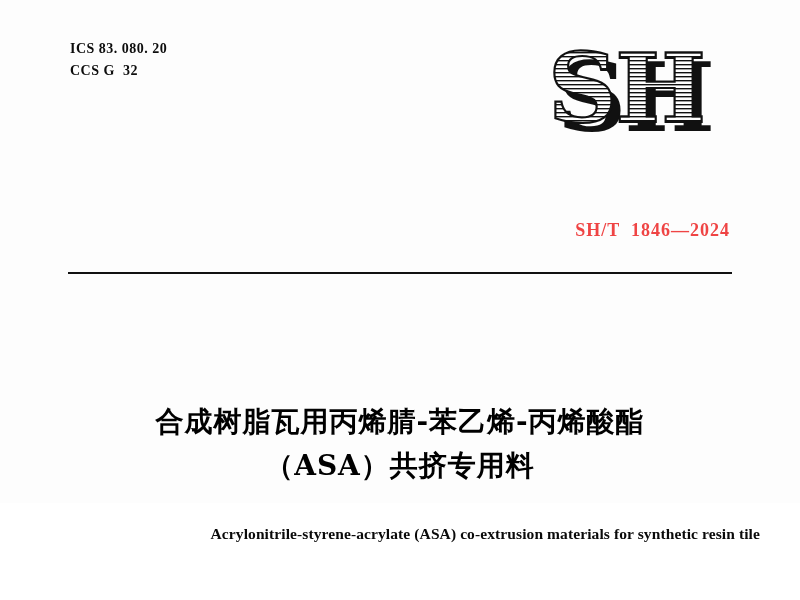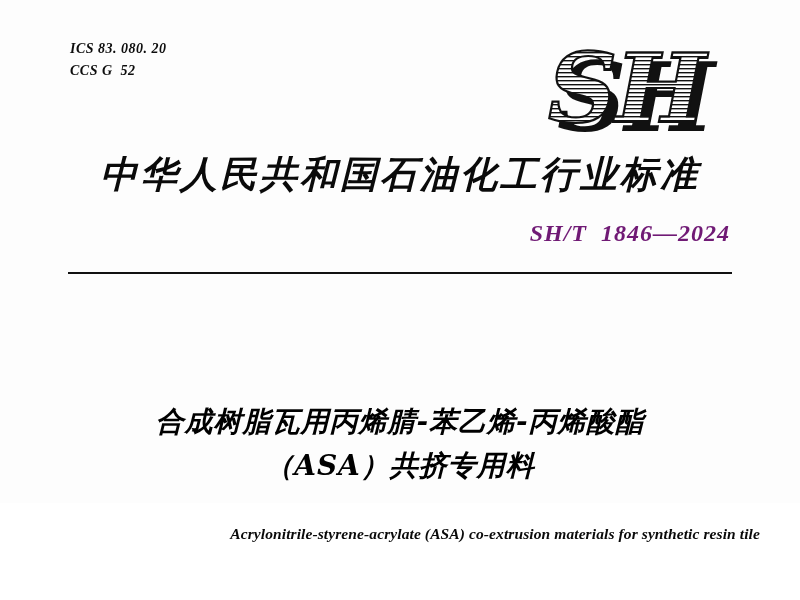--- a/index.html
+++ b/index.html
@@ -13,21 +13,20 @@
     font-family: "Liberation Serif", serif;
     color: #111111;
     overflow: hidden;
   }
   .page {
     position: relative;
     width: 800px;
     height: 503px;
     background: #fdfdfd;
     box-sizing: border-box;
-    font-style: italic;
   }
 
   
   .codes {
     position: absolute;
     left: 70px;
     top: 38px;
     font-family: "Liberation Serif", serif;
     font-weight: bold;
     font-size: 14px;
@@ -66,23 +65,23 @@
     white-space: nowrap;
   }
 
   
   .std-number {
     position: absolute;
     right: 70px;
     top: 220px;
     font-family: "Liberation Serif", serif;
     font-weight: bold;
-    font-size: 24px;
+    font-size: 18px;
     letter-spacing: 1px;
-    color: #701a75;
+    color: #ef4444;
     white-space: pre;
   }
 
   
   .rule {
     position: absolute;
     left: 68px;
     right: 68px;
     top: 272px;
     height: 2px;
@@ -122,21 +121,21 @@
     white-space: nowrap;
   }
 </style>
 </head>
 <body>
 
 <div class="page">
 
   <div class="codes">
     <div class="code-line">ICS 83. 080. 20</div>
-    <div class="code-line">CCS G  52</div>
+    <div class="code-line">CCS G  32</div>
   </div>
 
   <div class="emblem">
     <svg width="190" height="92" viewBox="0 0 190 92" xmlns="http://www.w3.org/2000/svg" aria-hidden="true">
       <defs>
         <pattern id="hatch" width="4" height="4" patternUnits="userSpaceOnUse" patternTransform="rotate(0)">
           <rect width="4" height="4" fill="#ffffff"></rect>
           <rect width="4" height="1.4" fill="#111111"></rect>
         </pattern>
       </defs>
@@ -144,21 +143,20 @@
       <g transform="translate(9,9)">
         <text x="0" y="78" font-family="'DejaVu Serif','Liberation Serif',serif" font-size="96" font-weight="bold" fill="#111111" letter-spacing="-2">SH</text>
       </g>
 
       <g>
         <text x="0" y="78" font-family="'DejaVu Serif','Liberation Serif',serif" font-size="96" font-weight="bold" fill="url(#hatch)" stroke="#111111" stroke-width="2.2" letter-spacing="-2">SH</text>
       </g>
     </svg>
   </div>
 
-  <div class="std-title">中华人民共和国石油化工行业标准</div>
 
   <div class="std-number">SH/T  1846—2024</div>
 
   <div class="rule"></div>
 
   <div class="doc-title">
     <span>合成树脂瓦用丙烯腈-苯乙烯-丙烯酸酯</span>
     <span class="line2">（ASA）共挤专用料</span>
   </div>
 

